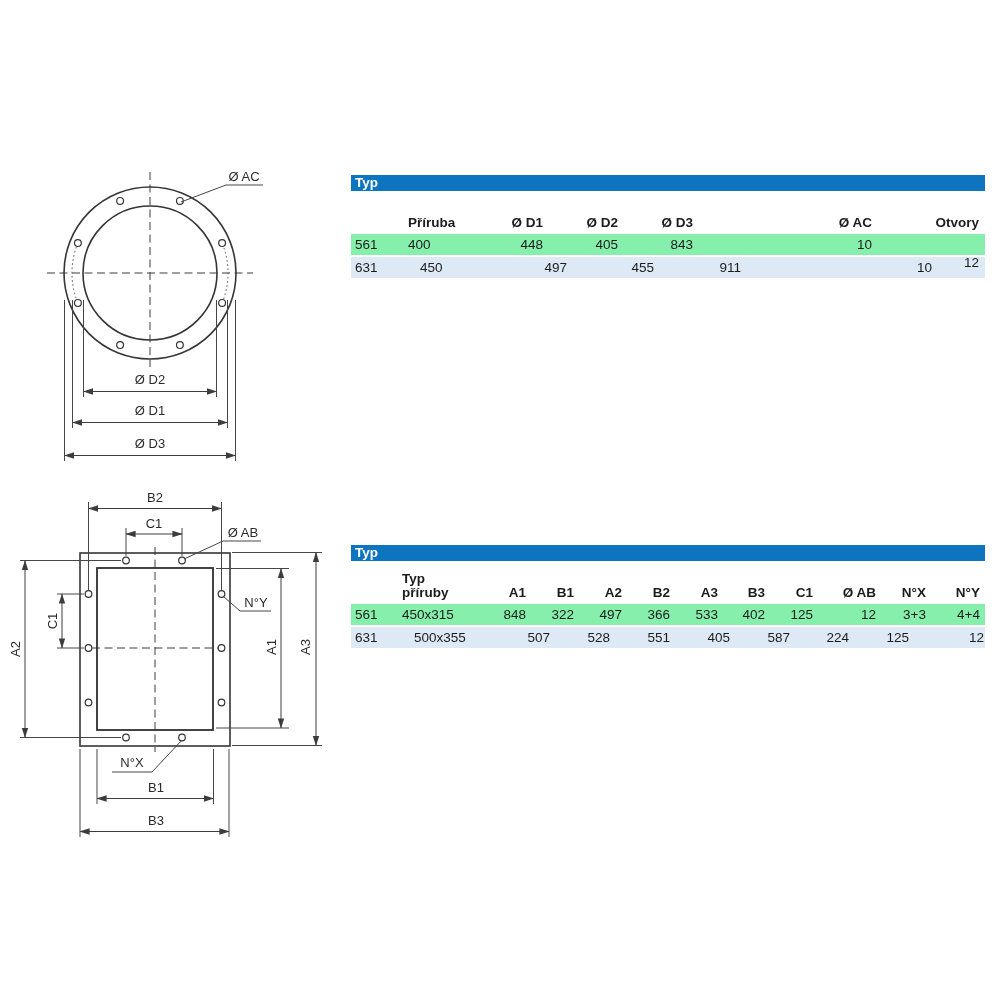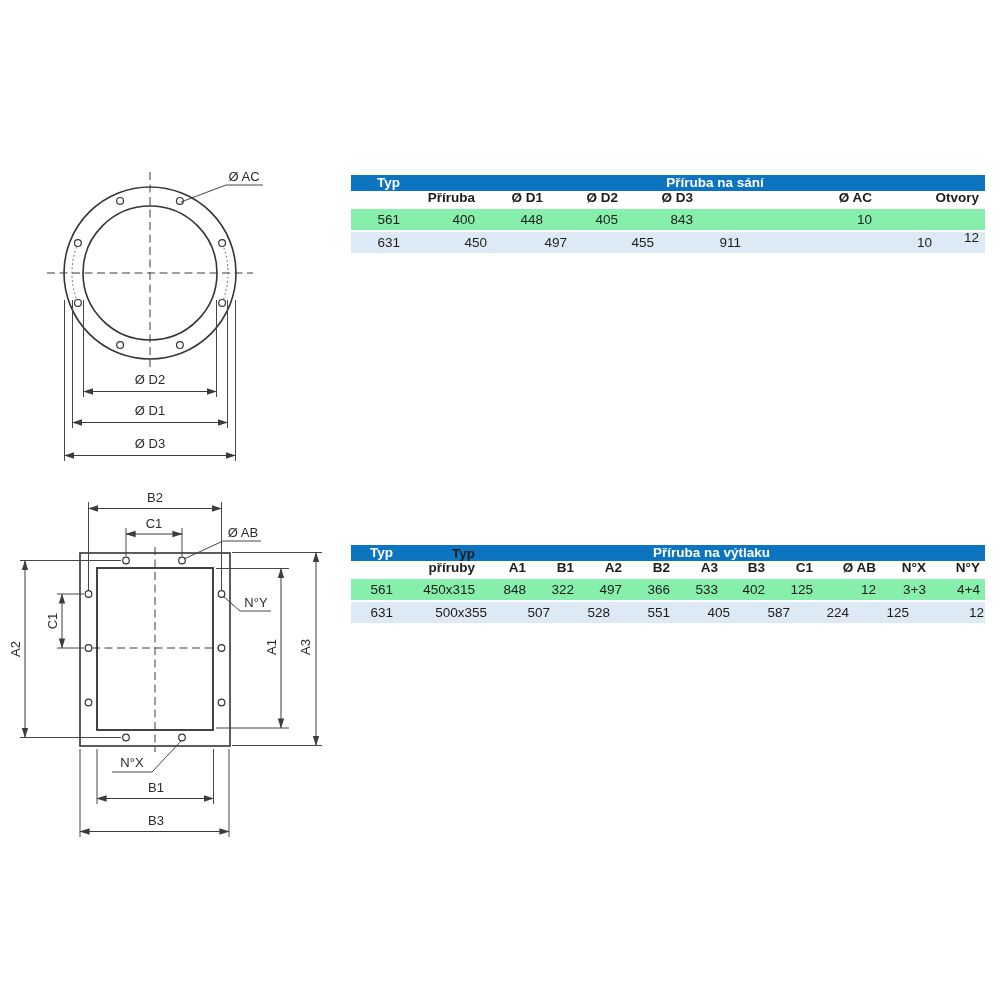--- a/index.html
+++ b/index.html
@@ -8,27 +8,27 @@
   #drawing{position:absolute;left:0;top:0;}
 
   
   .tbl{position:absolute;left:351px;width:634px;font-size:13.5px;line-height:1;}
   #t1{top:175px;} #t2{top:545px;}
   .band{display:flex;align-items:center;background:#0d74bf;color:#fff;
         font-weight:bold;height:16px;}
   .band .typ{flex:none;}
   .band .title{flex:1;text-align:center;}
   #t1 .title{padding-left:45px;} #t2 .title{padding-left:40px;}
-  .hrow{display:flex;align-items:flex-end;height:17px;padding-bottom:4px;
+  .hrow{display:flex;align-items:flex-end;height:42px;padding-bottom:4px;
         font-weight:bold;box-sizing:border-box;margin-bottom:1px;}
   .drow{display:flex;align-items:center;height:21px;}
   .drow + .drow{margin-top:2px;gap:12px;}
   .r1{background:#86efac;} .r2{background:#dde9f5;}
   .cell{box-sizing:border-box;flex:none;text-align:right;padding-right:6px;}
-  .cell.l{text-align:right;padding-right:0;}
+  .cell.l{text-align:left;padding-right:0;}
   
   .t1c0{width:49px;padding-left:4px;} .t1c1{width:75px;padding-left:8px;}
   .t1c2{width:74px;} .t1c3{width:75px;} .t1c4{width:75px;}
   .t1c5{width:179px;} .t1c6{width:107px;margin-top:36px;}
   
   .t2c0{width:47px;padding-left:4px;} .t2c1{width:82px;padding-left:4px;}
   .t2c2{width:51px;} .t2c3{width:48px;} .t2c4{width:48px;} .t2c5{width:48px;}
   .t2c6{width:48px;} .t2c7{width:47px;} .t2c8{width:48px;}
   .t2c9{width:63px;} .t2c10{width:50px;} .t2c11{width:54px;}
   .t2 .cell{padding-right:5px;}
@@ -146,21 +146,20 @@
     <polyline class="thin" points="223,596 240,611 271,611"></polyline>
     <text class="lbl" x="256" y="607" text-anchor="middle">N°Y</text>
     <polyline class="thin" points="182,740 152,772 112,772"></polyline>
     <text class="lbl" x="132" y="767" text-anchor="middle">N°X</text>
   </g>
 </svg>
 
 <div class="tbl" id="t1">
   <div class="band">
     <span class="typ cell t1c0 l">Typ</span>
-    <span class="title">Příruba na sání</span>
   </div>
   <div class="hrow">
     <span class="cell t1c0 l"></span>
     <span class="cell t1c1 l">Příruba</span>
     <span class="cell t1c2">Ø D1</span>
     <span class="cell t1c3">Ø D2</span>
     <span class="cell t1c4">Ø D3</span>
     <span class="cell t1c5">Ø AC</span>
     <span class="cell t1c6">Otvory</span>
   </div>
@@ -180,21 +179,20 @@
     <span class="cell t1c3">455</span>
     <span class="cell t1c4">911</span>
     <span class="cell t1c5">10</span>
     <span class="cell t1c6">12</span>
   </div>
 </div>
 
 <div class="tbl t2" id="t2">
   <div class="band">
     <span class="typ cell t2c0 l">Typ</span>
-    <span class="title">Příruba na výtlaku</span>
   </div>
   <div class="hrow">
     <span class="cell t2c0 l"></span>
     <span class="cell t2c1 l">Typ příruby</span>
     <span class="cell t2c2">A1</span>
     <span class="cell t2c3">B1</span>
     <span class="cell t2c4">A2</span>
     <span class="cell t2c5">B2</span>
     <span class="cell t2c6">A3</span>
     <span class="cell t2c7">B3</span>

